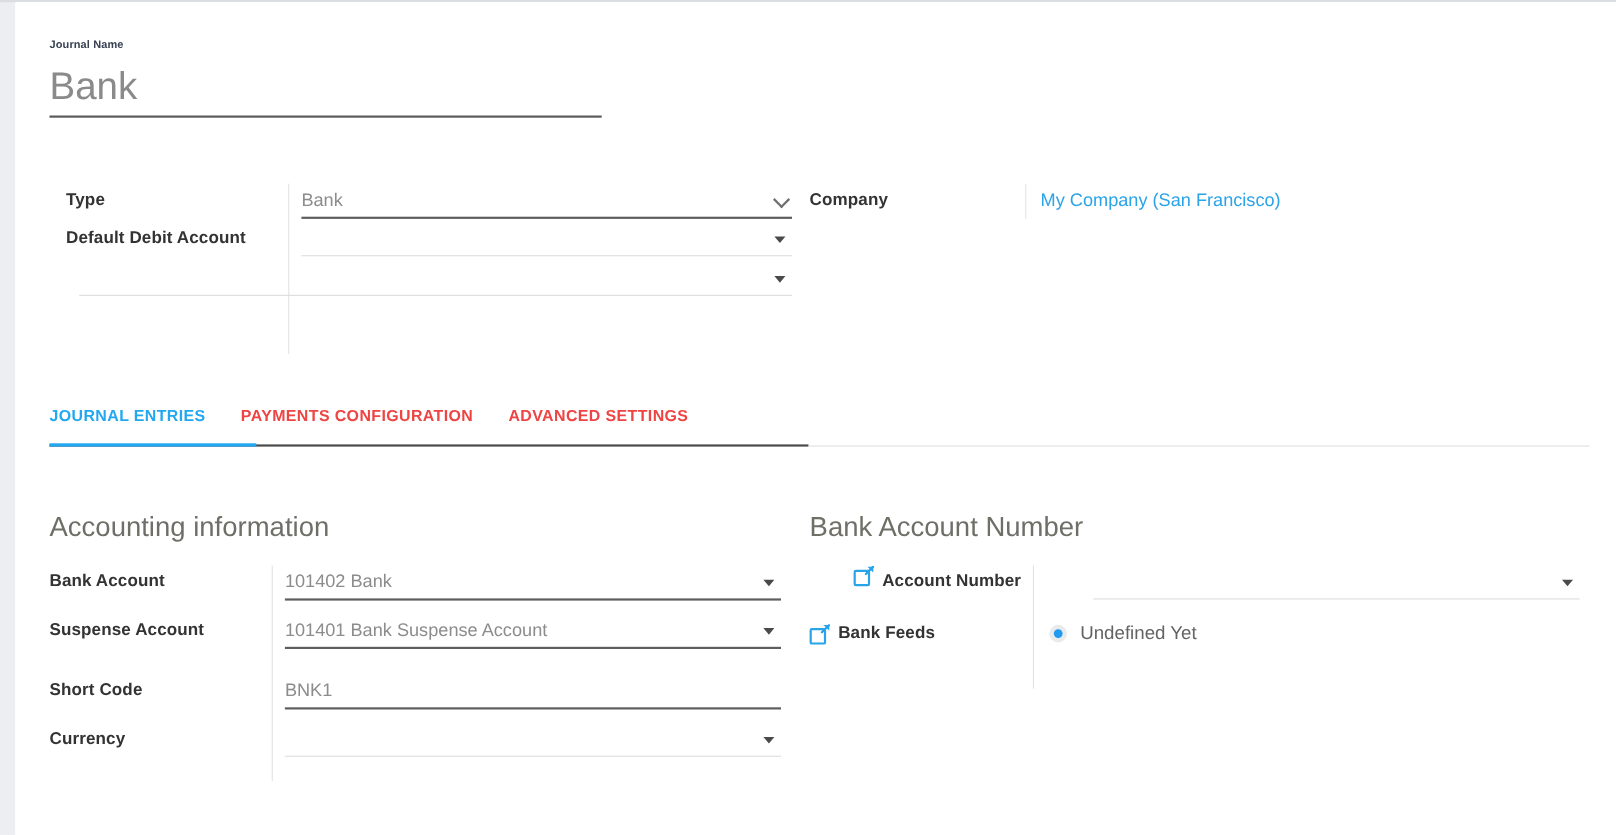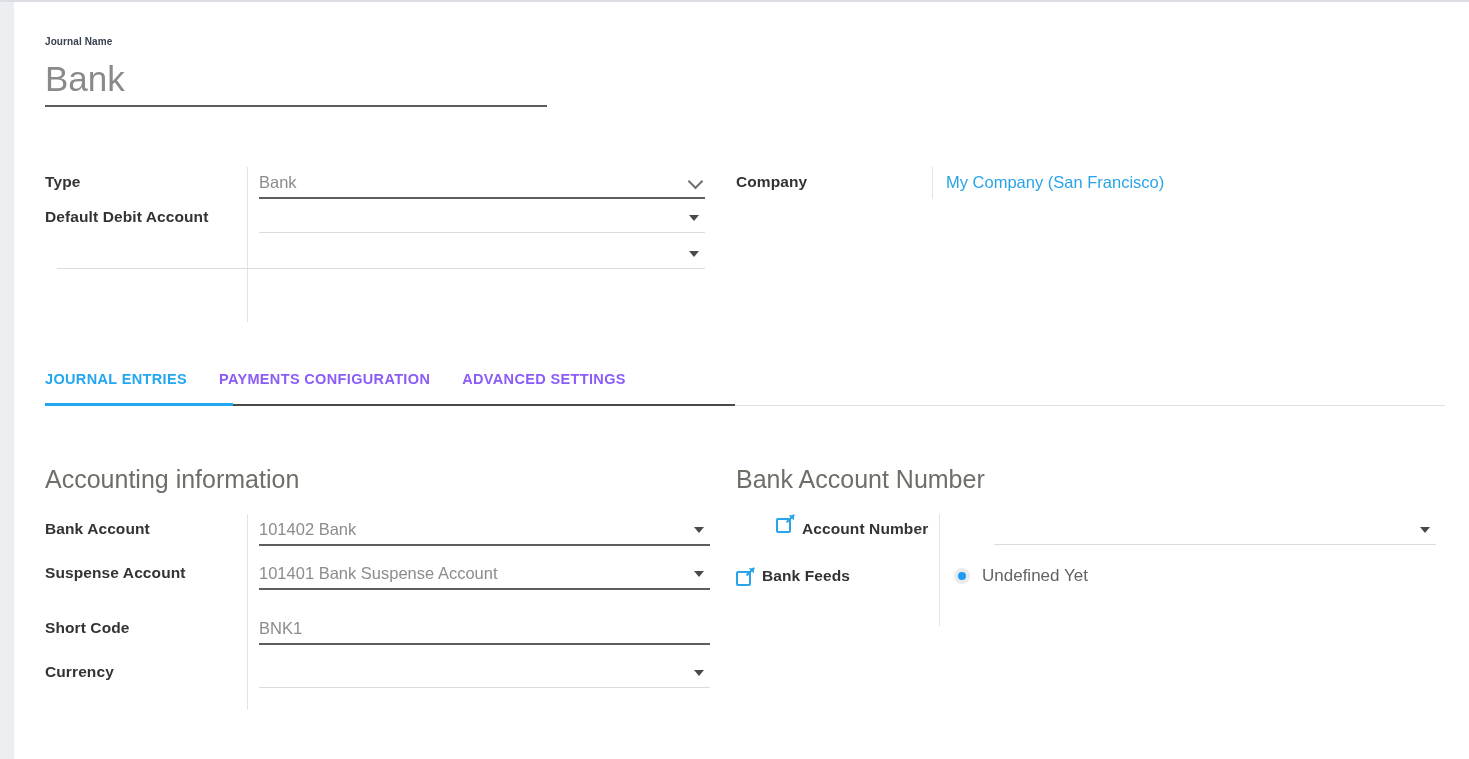--- a/index.html
+++ b/index.html
@@ -133,21 +133,21 @@
     position: absolute;
     left: 31px;
     top: 357px;
     width: 1400px;
     height: 48px;
   }
   .tabs-row { display: flex; align-items: flex-start; height: 44px; }
   .tab {
     font-size: 14.5px;
     font-weight: bold;
-    color: #8b5cf6;
+    color: #ef4444;
     letter-spacing: .35px;
     padding: 12px 0 14px 0;
     margin-right: 32px;
     cursor: pointer;
     white-space: nowrap;
   }
   .tab.active { color: #22a7f0; }
   .tab-underline-active {
     position: absolute;
     left: 0; top: 44px;
@@ -231,21 +231,21 @@
 
 <div class="sheet">
 
   <div class="title-block">
     <div class="title-label">Journal Name</div>
 
     <div class="title-value">Bank</div>
     <div class="title-underline"></div>
   </div>
 
-  <div class="fieldgroup" style="left:31px; top:165px; width:660px;">
+  <div class="fieldgroup" style="left:46px; top:165px; width:660px;">
     <div class="fdivider" style="left:202px; top:0; height:155px;"></div>
 
     <div class="frow" style="height:30px;">
       <div class="flabel" style="width:202px;">Type</div>
       <div class="fvalue" style="margin-left:12px; width:446px;">
         <div class="fctl">
           <div class="ftext">Bank</div>
           <span class="caret-chev"></span>
         </div>
         <div class="uline-dark"></div>

